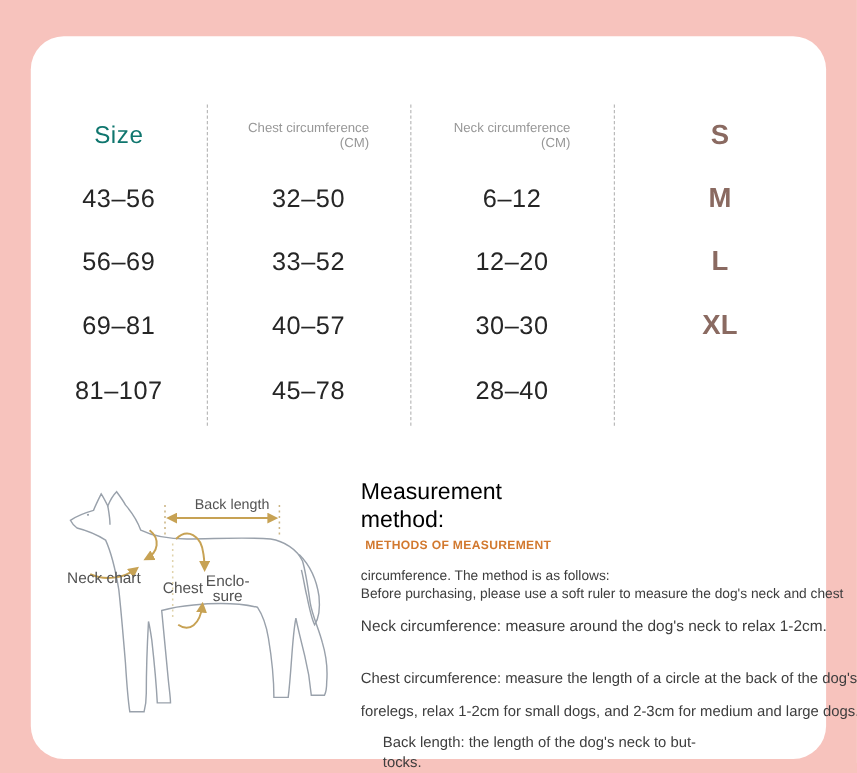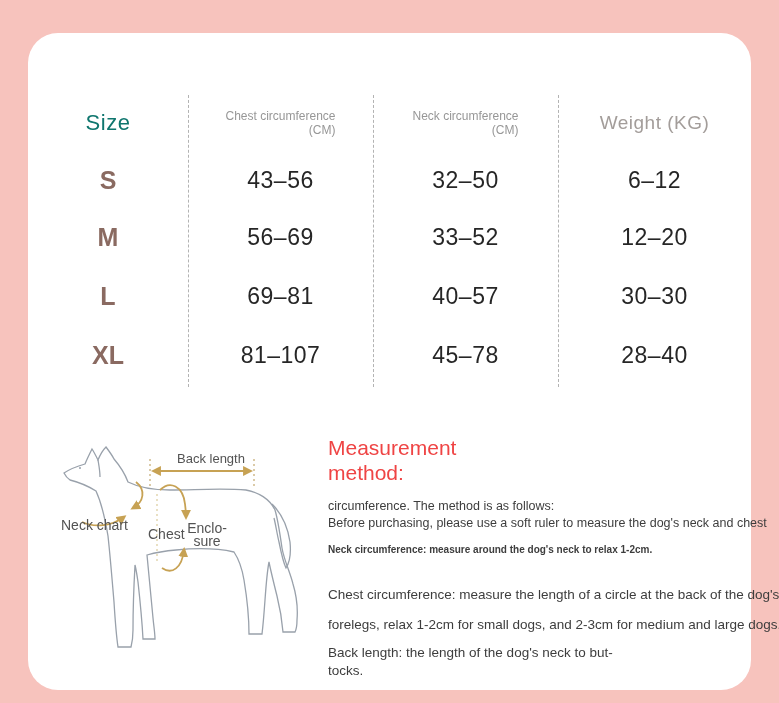--- a/index.html
+++ b/index.html
@@ -35,50 +35,49 @@
   .figure { position:absolute; left:22px; top:405px; width:270px; height:245px; }
   .figure svg { position:absolute; left:0; top:0; }
   .fig-label { position:absolute; color:#535353; white-space:nowrap; }
   .lbl-back  { left:127px; top:13px;  font-size:13px; }
   .lbl-neck  { left:11px;  top:79px;  font-size:14px; }
   .lbl-chest { left:98px;  top:88px;  font-size:14px; }
   .lbl-enclo { left:134px; top:84px;  font-size:14px; line-height:.95; white-space:normal; width:46px;text-align:center; }
   
   .method { position:absolute; left:300px; top:402px; width:418px; }
   .m-title {
-    width:180px; font-size:21px; color:#ef4444; line-height:1.2;
+    width:180px; font-size:21px; color:#000000; line-height:1.2;
   }
   .m-sub {
     margin-top:5px; margin-left:4px;
     font-size:11px; font-weight:bold; color:#d2792f; letter-spacing:.3px;
   }
   .para { color:#3d3d3d; }
   .para .line { white-space:nowrap; }
   .p1 { margin-top:13px; font-size:12.5px; line-height:1.35; }
-  .p2 { margin-top:12px; font-size:10px;font-weight:bold; }
+  .p2 { margin-top:12px; font-size:14px; }
   .p3 { margin-top:32px; font-size:13.5px; }
   .p3 .line + .line { margin-top:15px; }
-  .p4 { margin-top:12px; font-size:13.5px; line-height:1.35; }
+  .p4 { margin-top:12px; font-size:13.5px; line-height:1.35;margin-left:20px; }
 </style>
 </head>
 <body>
 
 <div class="card">
 
   <div class="size-table">
     <span class="size-head">Size</span>
     <span class="col-head">
       <span>Chest circumference</span><br>
       <span>(CM)</span>
     </span>
     <span class="col-head">
       <span>Neck circumference</span><br>
       <span>(CM)</span>
     </span>
-    <span class="weight-head">Weight (KG)</span>
 
     <span class="size-cell">S</span>
     <span class="val-cell">43–56</span>
     <span class="val-cell">32–50</span>
     <span class="val-cell">6–12</span>
 
     <span class="size-cell">M</span>
     <span class="val-cell">56–69</span>
     <span class="val-cell">33–52</span>
     <span class="val-cell">12–20</span>
@@ -164,20 +163,21 @@
     <span class="fig-label lbl-neck">Neck chart</span>
     <span class="fig-label lbl-chest">Chest</span>
     <span class="fig-label lbl-enclo">
       <span>Enclo-</span><br>
       <span>sure</span>
     </span>
   </div>
 
   <div class="method">
     <div class="m-title">Measurement method:</div>
+    <div class="m-sub">METHODS OF MEASUREMENT</div>
     <div class="para p1">
       <div class="line">circumference. The method is as follows:</div>
       <div class="line">Before purchasing, please use a soft ruler to measure the dog's neck and chest</div>
     </div>
     <div class="para p2">
       <div class="line">Neck circumference: measure around the dog's neck to relax 1-2cm.</div>
     </div>
     <div class="para p3">
       <div class="line">Chest circumference: measure the length of a circle at the back of the dog's</div>
       <div class="line">forelegs, relax 1-2cm for small dogs, and 2-3cm for medium and large dogs.</div>

